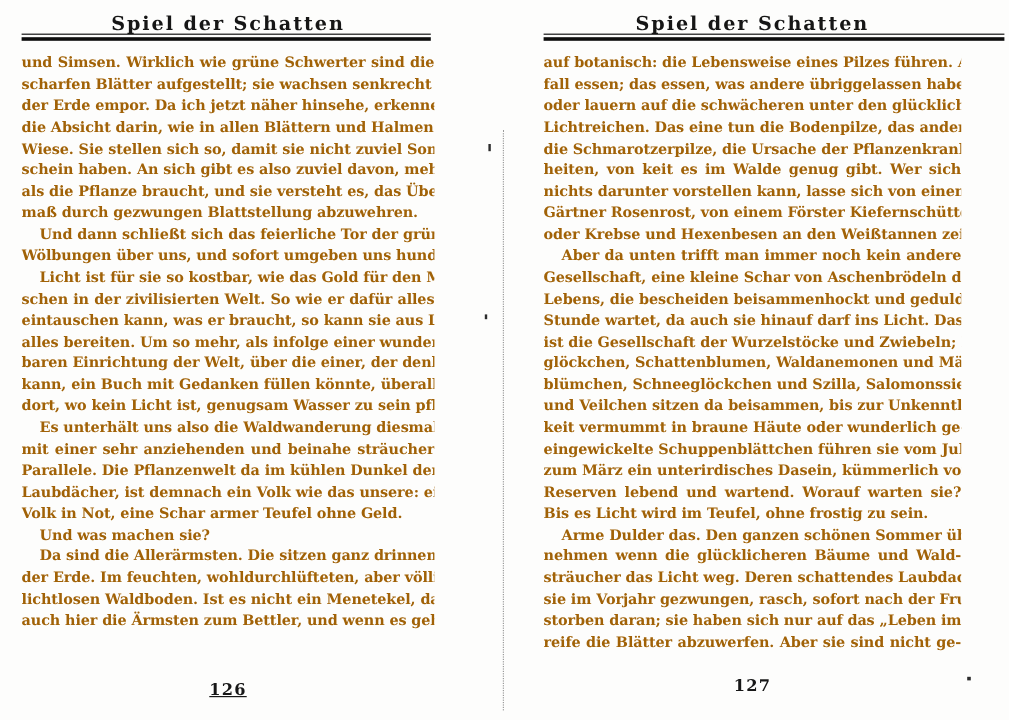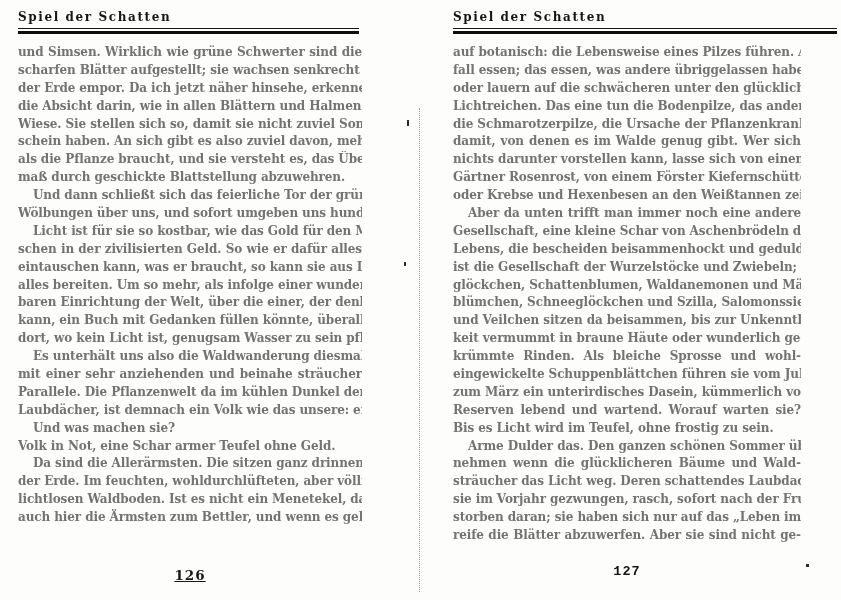--- a/index.html
+++ b/index.html
@@ -11,51 +11,52 @@
   .sheet {
     position:relative; width:841px; height:600px;
     background:#fdfdfc; overflow:hidden; color:#1b1b1b;
   }
   .page { position:absolute; top:0; height:600px; }
   .page-left  { left:18px;  width:344px; }
   .page-right { left:453px; width:348px; }
 
   .running-header {
     position:absolute; top:10px; left:0; right:0;
-    font-size:12px; font-weight:bold; letter-spacing:1.6px;
+    text-align:center;
+    font-size:16px; font-weight:bold; letter-spacing:1.6px;
     color:#161616;
   }
   .header-rule {
     position:absolute; top:28px; left:0;
     border-top:1px solid #151515;
     border-bottom:3px solid #0e0e0e;
     height:2px;
   }
   .page-left  .header-rule { width:341px; }
   .page-right .header-rule { width:384px; } 
 
   .text-block { position:absolute; top:44px; left:0; right:0; }
   .line {
     font-size:12px; font-weight:bold;
     letter-spacing:-0.1px;
     line-height:17.9px; height:17.9px;
     white-space:nowrap; overflow:hidden;
     text-align:justify; text-align-last:justify;
-    color:#737373;
+    color:#a16207;
   }
   .line.indent { padding-left:15px; }
   .line.parend { text-align-last:left; }
 
   .page-number {
     position:absolute; left:0; right:0;
     text-align:center; font-size:13.5px; font-weight:bold;
     letter-spacing:1px; color:#171717;
   }
   .page-left  .page-number { top:567px;text-decoration:underline; }
-  .page-right .page-number { top:564px;font-family:Liberation Mono, monospace; }
+  .page-right .page-number { top:564px; }
 
   .gutter-divider {
     position:absolute; left:419px; top:108px; height:484px; width:0;
     border-left:1px dotted #4c4c4c; opacity:.55;
   }
   
   .speck { position:absolute; background:#2c2c2c; }
   .speck-a { left:407px; top:120px; width:2px; height:6px; }
   .speck-b { left:404px; top:262px; width:2px; height:4px; }
   .speck-c { left:806px; top:564px; width:3px; height:3px; }
@@ -69,66 +70,66 @@
     <div class="running-header">Spiel der Schatten</div>
     <div class="header-rule"></div>
     <div class="text-block" id="left-lines">
         <div class="line">und Simsen. Wirklich wie grüne Schwerter sind die</div>
         <div class="line">scharfen Blätter aufgestellt; sie wachsen senkrecht aus</div>
         <div class="line">der Erde empor. Da ich jetzt näher hinsehe, erkenne ich</div>
         <div class="line">die Absicht darin, wie in allen Blättern und Halmen der</div>
         <div class="line">Wiese. Sie stellen sich so, damit sie nicht zuviel Sonnen-</div>
         <div class="line">schein haben. An sich gibt es also zuviel davon, mehr</div>
         <div class="line">als die Pflanze braucht, und sie versteht es, das Über-</div>
-        <div class="line parend">maß durch geschickte Blattstellung abzuwehren.</div>
+        <div class="line parend">maß durch gezwungen Blattstellung abzuwehren.</div>
         <div class="line indent">Und dann schließt sich das feierliche Tor der grünen</div>
         <div class="line">Wölbungen über uns, und sofort umgeben uns hundert</div>
         <div class="line indent">Licht ist für sie so kostbar, wie das Gold für den Men-</div>
-        <div class="line">schen in der zivilisierten Geld. So wie er dafür alles</div>
+        <div class="line">schen in der zivilisierten Welt. So wie er dafür alles</div>
         <div class="line">eintauschen kann, was er braucht, so kann sie aus Licht</div>
         <div class="line">alles bereiten. Um so mehr, als infolge einer wunder-</div>
         <div class="line">baren Einrichtung der Welt, über die einer, der denken</div>
         <div class="line">kann, ein Buch mit Gedanken füllen könnte, überall</div>
         <div class="line parend">dort, wo kein Licht ist, genugsam Wasser zu sein pflegt.</div>
         <div class="line indent">Es unterhält uns also die Waldwanderung diesmal</div>
         <div class="line">mit einer sehr anziehenden und beinahe sträucher</div>
         <div class="line">Parallele. Die Pflanzenwelt da im kühlen Dunkel der</div>
         <div class="line">Laubdächer, ist demnach ein Volk wie das unsere: ein</div>
+        <div class="line parend">Volk in Not, eine Schar armer Teufel ohne Geld.</div>
         <div class="line indent parend">Und was machen sie?</div>
-        <div class="line parend">Volk in Not, eine Schar armer Teufel ohne Geld.</div>
         <div class="line indent">Da sind die Allerärmsten. Die sitzen ganz drinnen in</div>
         <div class="line">der Erde. Im feuchten, wohldurchlüfteten, aber völlig</div>
         <div class="line">lichtlosen Waldboden. Ist es nicht ein Menetekel, daß</div>
         <div class="line">auch hier die Ärmsten zum Bettler, und wenn es geht,</div>
       </div>
     <div class="page-number">126</div>
   </div>
 
   <div class="page page-right">
     <div class="running-header">Spiel der Schatten</div>
     <div class="header-rule"></div>
     <div class="text-block" id="right-lines">
         <div class="line">auf botanisch: die Lebensweise eines Pilzes führen. Ab-</div>
         <div class="line">fall essen; das essen, was andere übriggelassen haben</div>
         <div class="line">oder lauern auf die schwächeren unter den glücklichen</div>
         <div class="line">Lichtreichen. Das eine tun die Bodenpilze, das andere</div>
         <div class="line">die Schmarotzerpilze, die Ursache der Pflanzenkrank-</div>
-        <div class="line">damit, von denen es im Walde genug gibt. Wer sich</div>
+        <div class="line">heiten, von keit es im Walde genug gibt. Wer sich</div>
         <div class="line">nichts darunter vorstellen kann, lasse sich von einem</div>
         <div class="line">Gärtner Rosenrost, von einem Förster Kiefernschütte</div>
         <div class="line parend">oder Krebse und Hexenbesen an den Weißtannen zeigen.</div>
-        <div class="line indent">Aber da unten trifft man immer noch eine andere</div>
+        <div class="line indent">Aber da unten trifft man immer noch kein andere</div>
         <div class="line">Gesellschaft, eine kleine Schar von Aschenbrödeln des</div>
         <div class="line">Lebens, die bescheiden beisammenhockt und geduldig der</div>
+        <div class="line">Stunde wartet, da auch sie hinauf darf ins Licht. Das</div>
         <div class="line">ist die Gesellschaft der Wurzelstöcke und Zwiebeln; Mai-</div>
         <div class="line">glöckchen, Schattenblumen, Waldanemonen und März-</div>
         <div class="line">blümchen, Schneeglöckchen und Szilla, Salomonssiegel</div>
         <div class="line">und Veilchen sitzen da beisammen, bis zur Unkenntlich-</div>
         <div class="line">keit vermummt in braune Häute oder wunderlich ge-</div>
-        <div class="line">krümmte Rinden.  Als bleiche Sprosse und wohl-</div>
         <div class="line">eingewickelte Schuppenblättchen führen sie vom Juli bis</div>
         <div class="line">zum März ein unterirdisches Dasein, kümmerlich von</div>
         <div class="line">Reserven lebend und wartend. Worauf warten sie?</div>
         <div class="line parend">Bis es Licht wird im Teufel, ohne frostig zu sein.</div>
         <div class="line indent">Arme Dulder das. Den ganzen schönen Sommer über</div>
         <div class="line">nehmen wenn die glücklicheren Bäume und Wald-</div>
         <div class="line">sträucher das Licht weg. Deren schattendes Laubdach hat</div>
         <div class="line">sie im Vorjahr gezwungen, rasch, sofort nach der Frucht-</div>
         <div class="line">storben daran; sie haben sich nur auf das „Leben im</div>
         <div class="line">reife die Blätter abzuwerfen. Aber sie sind nicht ge-</div>

